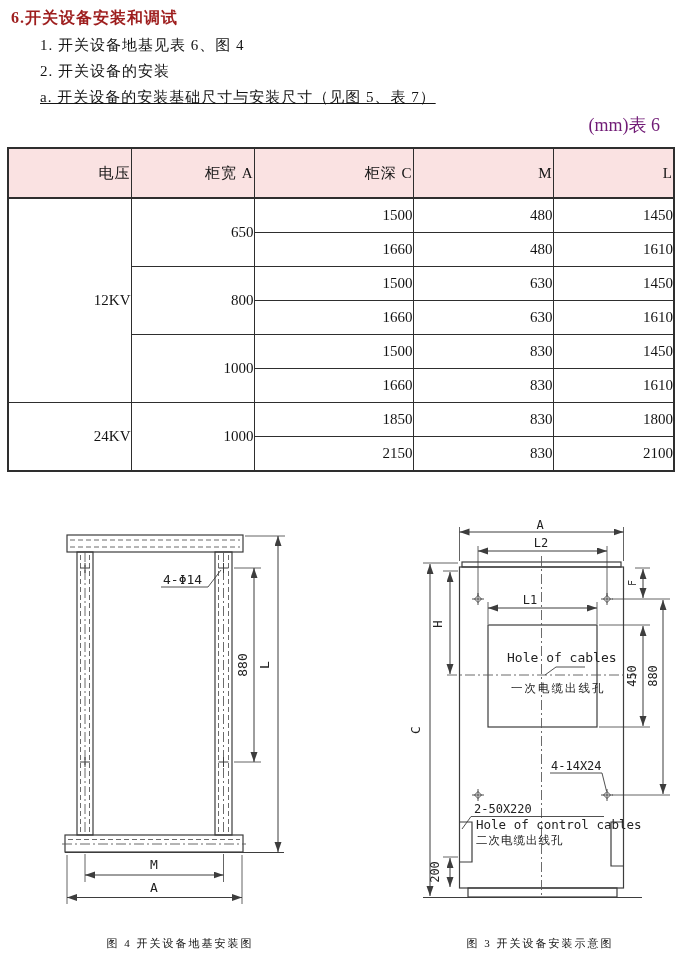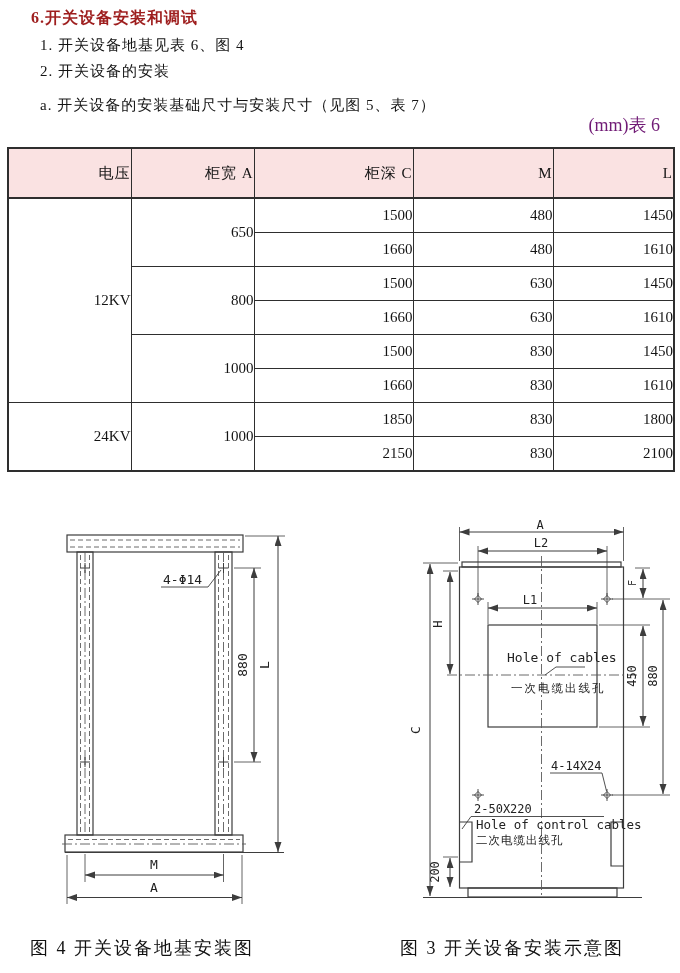--- a/index.html
+++ b/index.html
@@ -1,31 +1,31 @@
 <!DOCTYPE html>
 <html><head>
 <meta charset="utf-8">
 <style>
   html,body{margin:0;padding:0;background:#ffffff;}
   #page{position:relative;width:680px;height:973px;background:#ffffff;overflow:hidden;
         font-family:"Liberation Serif",serif;color:#1a1a1a;}
   .abs{position:absolute;}
-  #doc-title{left:31px;top:8px;font-size:16px;font-weight:bold;color:#9e1e1e;letter-spacing:1px;}
+  #doc-title{left:11px;top:8px;font-size:16px;font-weight:bold;color:#9e1e1e;letter-spacing:1px;}
   .doc-line{left:24px;font-size:15px;letter-spacing:1px;color:#141414;margin-left:16px;}
   #line-1{top:36px;}
   #line-2{top:62px;}
-  #line-3{top:96px;}
+  #line-3{top:88px;text-decoration:underline;}
   #table-note{top:113px;right:20px;font-size:18px;color:#701a75;}
   #spec-table{position:absolute;left:7px;top:147px;border-collapse:collapse;table-layout:fixed;}
   #spec-table th,#spec-table td{border:1px solid #2e2e2e;text-align:right;vertical-align:middle;
         font-size:15px;font-weight:normal;color:#141414;padding:0;}
   #spec-table th{height:48px;background:#fae2e2;border-bottom:2px solid #2e2e2e;letter-spacing:1px;}
   #spec-table td{height:33px;background:#ffffff;}
   #spec-table{border:2px solid #2e2e2e;}
-  .figure-caption{top:936px;font-size:18px;color:#111;letter-spacing:2px;}
+  .figure-caption{top:936px;font-size:11px;text-align:center;color:#111;letter-spacing:2px;}
   svg text{fill:#222;}
   .cad{font-family:"DejaVu Sans Mono",monospace;}
   .cjk{font-family:"Liberation Serif",serif;}
 </style>
 </head>
 <body>
 
 <div id="page">
 
   <div class="abs" id="doc-title">6.开关设备安装和调试</div>

